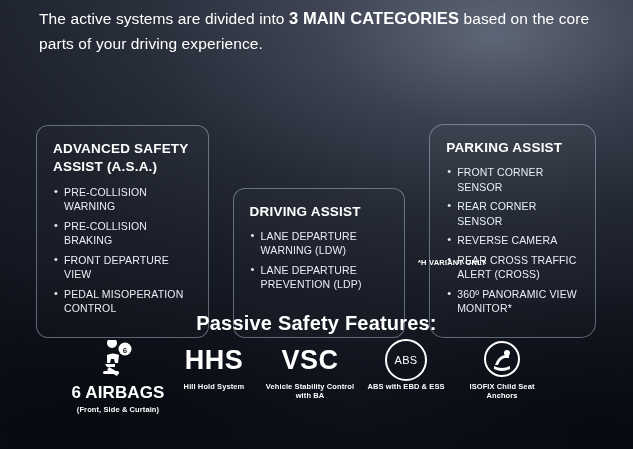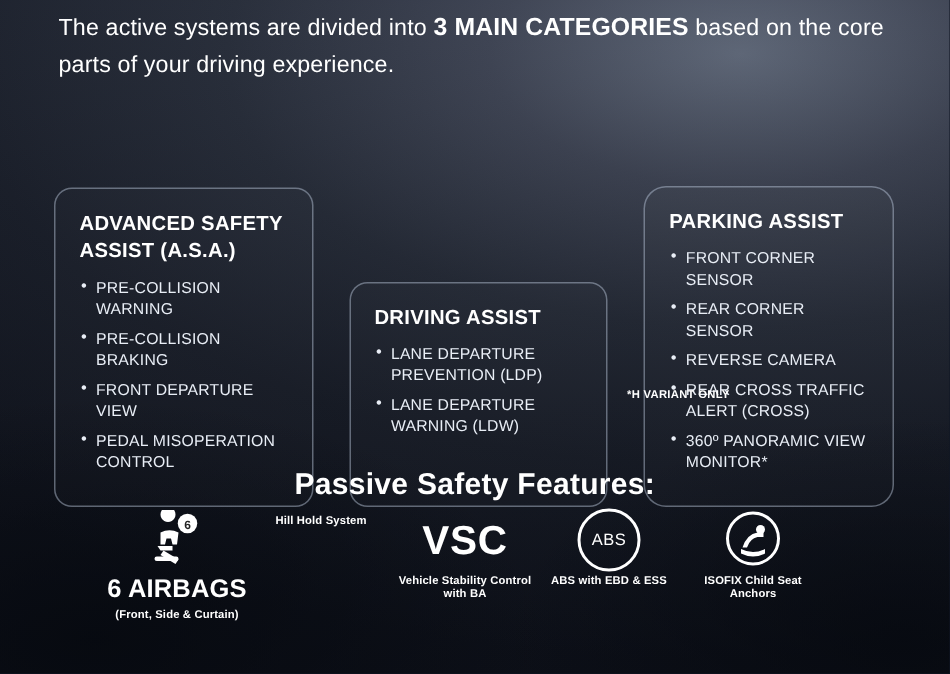--- a/index.html
+++ b/index.html
@@ -210,22 +210,22 @@
         <li>PRE-COLLISION WARNING</li>
         <li>PRE-COLLISION BRAKING</li>
         <li>FRONT DEPARTURE VIEW</li>
         <li>PEDAL MISOPERATION CONTROL</li>
       </ul>
     </div>
 
     <div class="card c2">
       <div class="card-title">DRIVING ASSIST</div>
       <ul>
+        <li>LANE DEPARTURE WARNING (LDW)</li>
         <li>LANE DEPARTURE PREVENTION (LDP)</li>
-        <li>LANE DEPARTURE WARNING (LDW)</li>
       </ul>
     </div>
 
     <div class="card c3">
       <div class="card-title">PARKING ASSIST</div>
       <ul>
         <li>FRONT CORNER SENSOR</li>
         <li>REAR CORNER SENSOR</li>
         <li>REVERSE CAMERA</li>
         <li>REAR CROSS TRAFFIC ALERT (CROSS)</li>
@@ -251,20 +251,23 @@
           <path d="M10 24 l10 0 0 3 -8 0 z" fill="#ffffff"></path>
           <path d="M14 27 l10 6 -2 3 -10 -6 z" fill="#ffffff"></path>
           <rect x="8" y="31" width="16" height="3" rx="1.5" fill="#ffffff"></rect>
         </svg>
       </div>
       <div class="icon-label">6 AIRBAGS</div>
       <div class="icon-sub">(Front, Side &amp; Curtain)</div>
     </div>
 
     <div class="icon-item">
+      <div class="icon-art">
+        <div class="big-word">HHS</div>
+      </div>
       <div class="icon-sub">Hill Hold System</div>
     </div>
 
     <div class="icon-item">
       <div class="icon-art">
         <div class="big-word">VSC</div>
       </div>
       <div class="icon-sub">Vehicle Stability Control with BA</div>
     </div>
 

